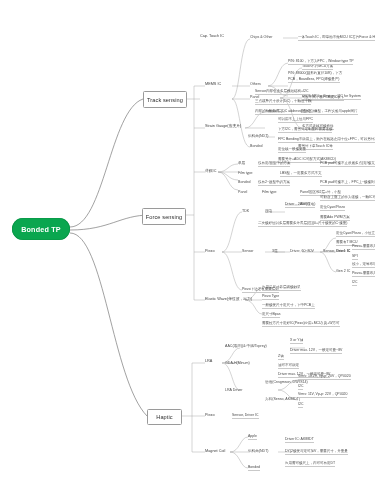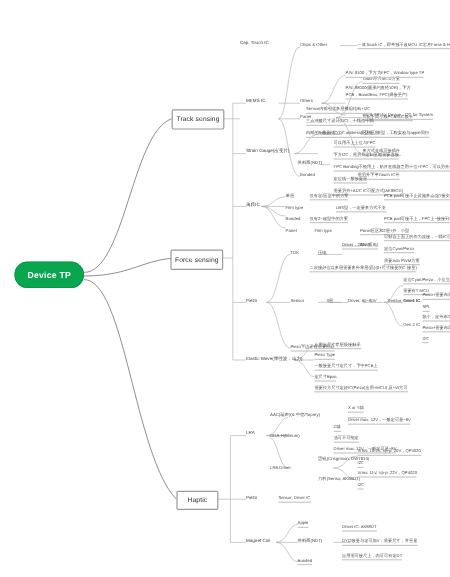--- a/index.html
+++ b/index.html
@@ -107,21 +107,21 @@
       <path d="M278,390 C288,390 288,380 298,380"></path>
       <path d="M278,390 C288,390 288,400 298,400"></path>
 
       <path d="M230,452 C240,452 240,437 248,437"></path>
       <path d="M230,452 L248,452"></path>
       <path d="M230,452 C240,452 240,468 248,468"></path>
       <path d="M278,452 L292,452"></path>
     </g>
   </svg>
 
-  <div class="root" style="left:12px;top:218px;width:58px;height:22px;">Device TP</div>
+  <div class="root" style="left:12px;top:218px;width:58px;height:22px;">Bonded TP</div>
 
   <div class="l1" style="left:143px;top:91px;width:42px;height:15px;">Track sensing</div>
 
   <div class="l1" style="left:142px;top:208px;width:42px;height:15px;">Force sensing</div>
 
   <div class="l1" style="left:147px;top:409px;width:33px;height:14px;">Haptic</div>
 
   <div class="t l2" style="left:200px;top:35px;">Cap. Touch IC</div>
   <div class="t l3" style="left:250px;top:36px;">Chips &amp; Other</div>
   <div class="t u" style="left:298px;top:36px;">一体Touch IC，即单独不做MCU IC芯片Force &amp; Haptic</div>

